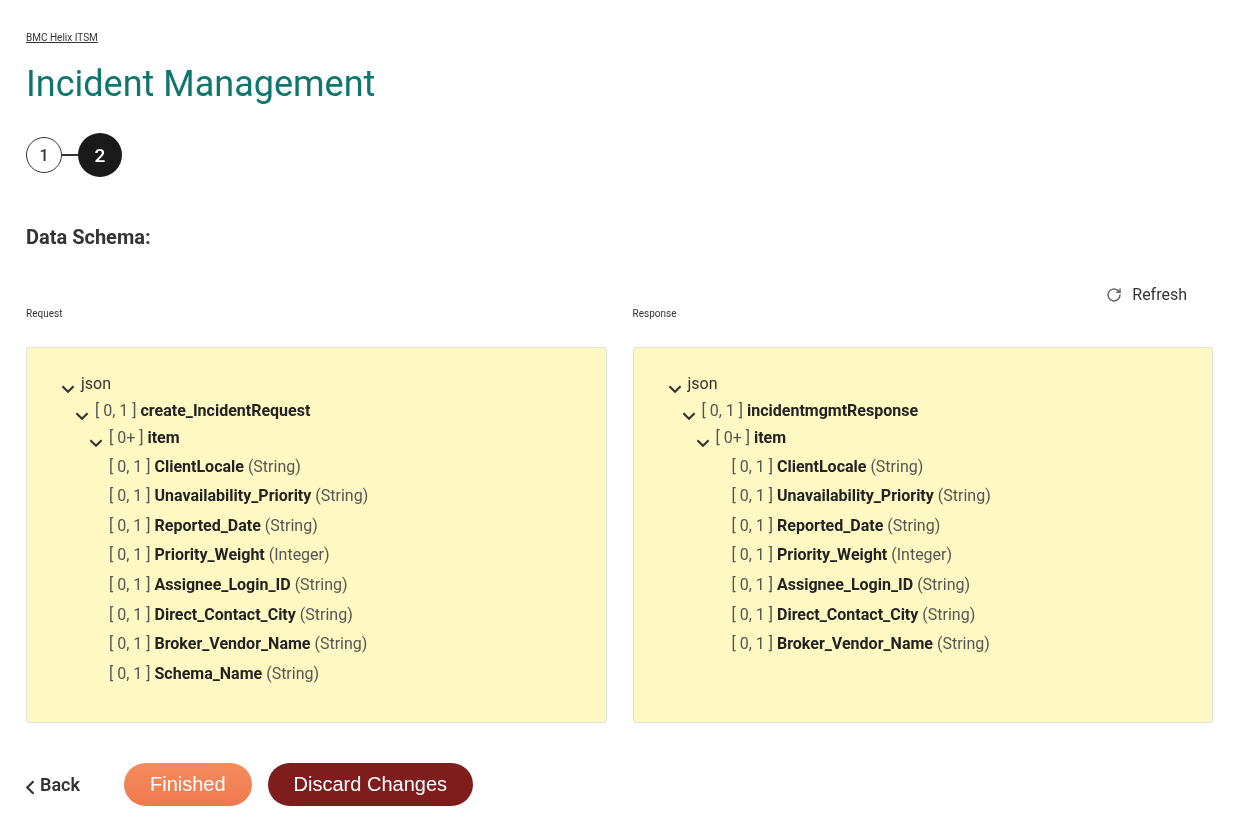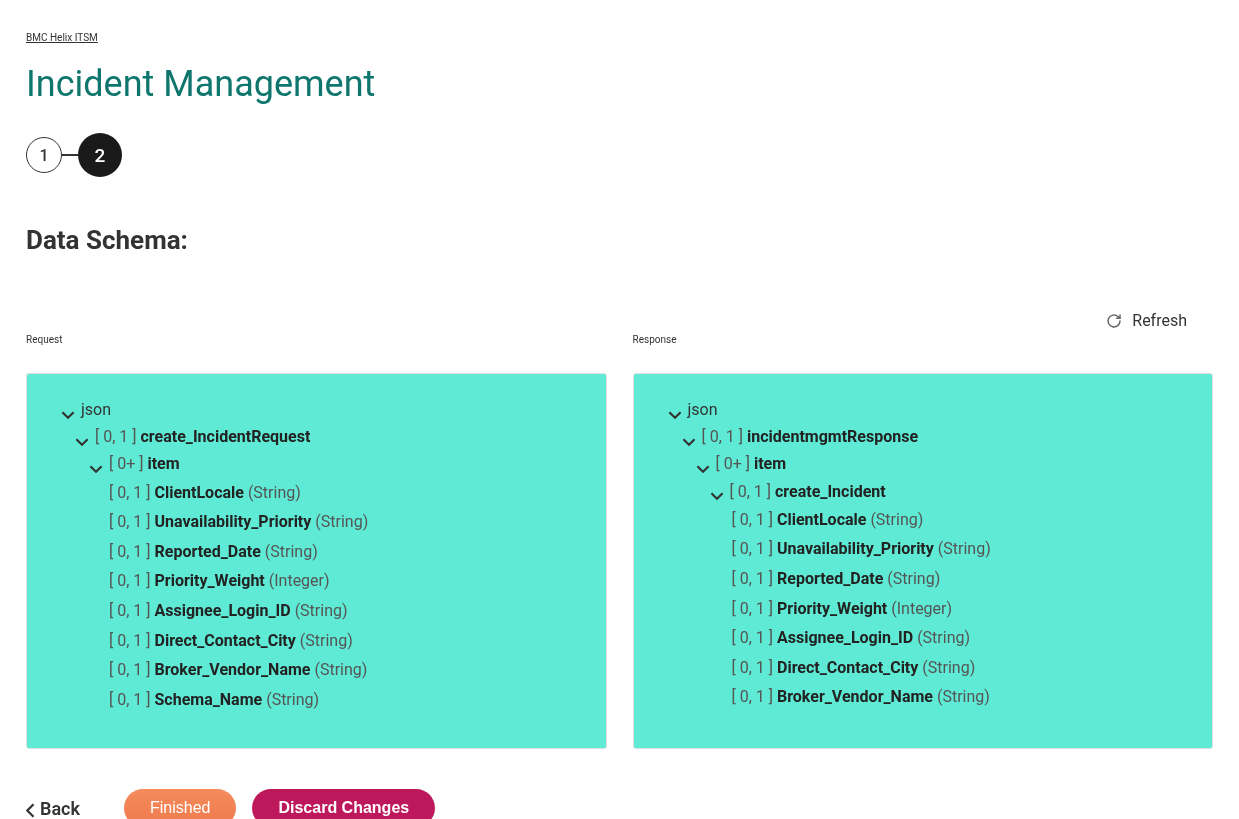--- a/index.html
+++ b/index.html
@@ -49,24 +49,24 @@
   width: 44px;
   height: 44px;
   font-size: 19px;
 }
 .step-connector {
   width: 16px;
   height: 1.5px;
   background: #333;
 }
 .section-heading {
-  font-size: 26px;
+  font-size: 20px;
   font-weight: 700;
   color: #333;
-  margin-bottom: 56px;
+  margin-bottom: 36px;
 }
 .refresh-row {
   display: flex;
   justify-content: flex-end;
   align-items: center;
   margin-bottom: 4px;
   padding-right: 26px;
 }
 .refresh {
   display: inline-flex;
@@ -85,21 +85,21 @@
   flex: 1;
 }
 .panel-label {
   font-size: 10px;
   color: #333;
   margin-bottom: 28px;
 }
 .panel {
   border: 1px solid #e0e0e0;
   border-radius: 3px;
-  background: #5eead4;
+  background: #fef9c3;
   height: 376px;
   overflow: hidden;
   padding: 22px 20px 0 20px;
   position: relative;
 }
 .tree-node {
   display: flex;
   align-items: center;
   gap: 6px;
   line-height: 1.7;
@@ -140,33 +140,32 @@
   font-weight: 600;
   color: #333;
   cursor: pointer;
   margin-right: 28px;
 }
 .back-chevron { width: 10px; height: 14px; }
 .btn {
   border: none;
   border-radius: 22px;
   padding: 10px 26px;
-  font-size: 16px;
+  font-size: 20px;
   font-weight: 500;
   cursor: pointer;
 }
 .btn-primary {
   background: #f0825a;
   background: linear-gradient(#f58b5c, #ee7a4e);
   color: #fff;
 }
 .btn-secondary {
-  background: #be185d;
+  background: #7f1d1d;
   color: #fff;
-  font-weight: bold;
 }
 </style>
 </head>
 <body>
 
 
 
 <a class="breadcrumb">BMC Helix ITSM</a>
 
 <h1 class="page-title">Incident Management</h1>
@@ -241,26 +240,20 @@
               <path d="M1 3 L5 7 L9 3" stroke="#333" stroke-width="1.5" fill="none"></path>
             </svg></span>
         <span class="tree-text"><span class="card">[ 0, 1 ] </span><span class="bold">incidentmgmtResponse</span></span>
       </div>
       <div class="tree-node indent-2">
         <span class="chevron"><svg viewBox="0 0 10 10">
               <path d="M1 3 L5 7 L9 3" stroke="#333" stroke-width="1.5" fill="none"></path>
             </svg></span>
         <span class="tree-text"><span class="card">[ 0+ ] </span><span class="bold">item</span></span>
       </div>
-      <div class="tree-node indent-3">
-        <span class="chevron"><svg viewBox="0 0 10 10">
-              <path d="M1 3 L5 7 L9 3" stroke="#333" stroke-width="1.5" fill="none"></path>
-            </svg></span>
-        <span class="tree-text"><span class="card">[ 0, 1 ] </span><span class="bold">create_Incident</span></span>
-      </div>
       <div id="response-fields">
           <div class="leaf-row deep"><span class="card">[ 0, 1 ] </span><span class="bold">ClientLocale</span><span class="card"> (String)</span></div>
           <div class="leaf-row deep"><span class="card">[ 0, 1 ] </span><span class="bold">Unavailability_Priority</span><span class="card"> (String)</span></div>
           <div class="leaf-row deep"><span class="card">[ 0, 1 ] </span><span class="bold">Reported_Date</span><span class="card"> (String)</span></div>
           <div class="leaf-row deep"><span class="card">[ 0, 1 ] </span><span class="bold">Priority_Weight</span><span class="card"> (Integer)</span></div>
           <div class="leaf-row deep"><span class="card">[ 0, 1 ] </span><span class="bold">Assignee_Login_ID</span><span class="card"> (String)</span></div>
           <div class="leaf-row deep"><span class="card">[ 0, 1 ] </span><span class="bold">Direct_Contact_City</span><span class="card"> (String)</span></div>
           <div class="leaf-row deep"><span class="card">[ 0, 1 ] </span><span class="bold">Broker_Vendor_Name</span><span class="card"> (String)</span></div>
         </div>
     </div>

